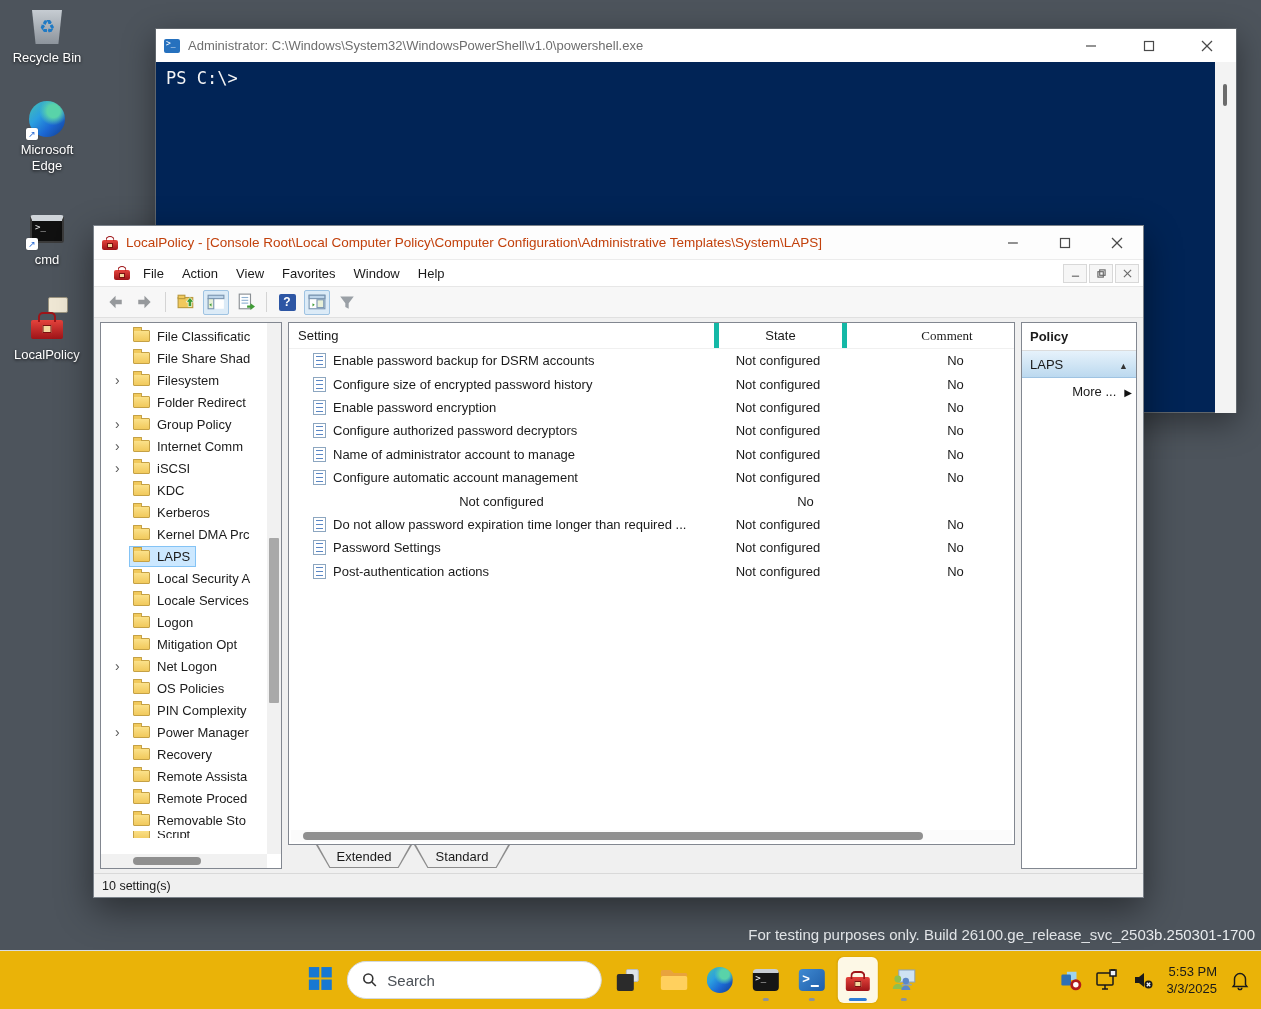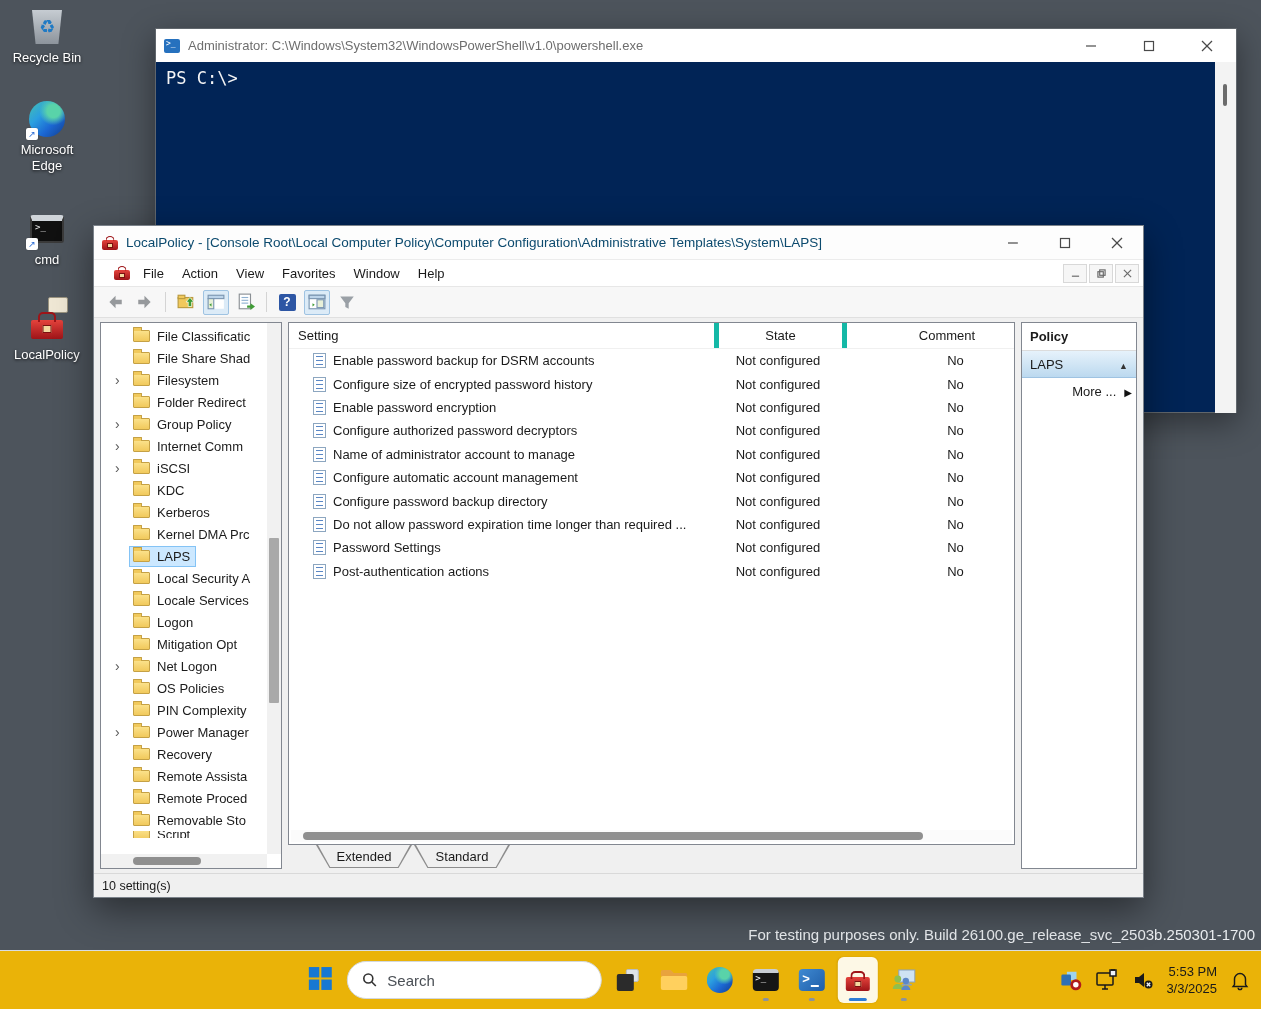--- a/index.html
+++ b/index.html
@@ -40,21 +40,21 @@
   .win-controls { display:flex; align-items:center; height:100%; flex:0 0 auto; }
   .wbtn { width:58px; height:100%; display:flex; align-items:center; justify-content:center; }
   .wbtn svg { width:12px; height:12px; stroke:#4a4a4a; stroke-width:1.2; fill:none; }
   .ps-console { position:relative; height:351px; font-family:"DejaVu Sans Mono","Liberation Mono",monospace; font-size:17px; color:#f5f5f5; padding:6px 10px; }
   .ps-scroll { position:absolute; right:0; top:0; bottom:0; width:21px; background:#f3f3f3; }
   .ps-scroll .thumb { position:absolute; top:22px; left:8px; width:4px; height:22px; background:#6b6b6b; border-radius:2px; }
 
   
   .mmc { position:absolute; left:93px; top:225px; width:1051px; height:673px; z-index:2; background:#f0f0f0; border:1px solid #7b828a; box-shadow:0 12px 34px rgba(0,0,0,.45); }
   .mmc-titlebar { height:34px; background:#fdfdfd; display:flex; align-items:center; padding-left:8px; border-bottom:1px solid #ececec; }
-  .mmc-title { margin-left:8px; font-size:13.5px; color:#0c4a6e; white-space:nowrap; overflow:hidden; flex:1 1 auto; }
+  .mmc-title { margin-left:8px; font-size:13.5px; color:#c2410c; white-space:nowrap; overflow:hidden; flex:1 1 auto; }
   .mmc-titlebar .wbtn { width:52px; }
   .menubar { height:27px; background:#fff; display:flex; align-items:center; padding-left:20px; border-bottom:1px solid #e7e7e7; }
   .menu-item { font-size:13px; color:#1a1a1a; padding:4px 9px; }
   .mdi-controls { margin-left:auto; display:flex; align-items:center; padding-right:4px; gap:2px; }
   .mdi-btn { width:24px; height:19px; border:1px solid #d8d8d8; background:#f6f6f6; display:flex; align-items:center; justify-content:center; }
   .mdi-btn svg { width:9px; height:9px; stroke:#6a6a6a; stroke-width:1.3; fill:none; }
   .toolbar { height:31px; background:#f7f7f7; border-bottom:1px solid #e0e0e0; display:flex; align-items:center; padding-left:8px; gap:4px; }
   .tbtn { width:26px; height:25px; display:flex; align-items:center; justify-content:center; border:1px solid transparent; border-radius:2px; }
   .tbtn.toggled { background:#dcebf7; border-color:#9fc3e2; }
   .tbtn svg { width:18px; height:18px; }
@@ -81,21 +81,21 @@
   .vscroll .thumb { position:absolute; left:2px; width:10px; background:#a9a9a9; border-radius:1px; }
   .hscroll { position:absolute; left:0; right:14px; bottom:0; height:14px; background:#f1f1f1; }
   .hscroll .thumb { position:absolute; top:3px; height:8px; background:#8f8f8f; border-radius:4px; }
 
   
   .center-col { flex:1 1 auto; display:flex; flex-direction:column; }
   .list-panel { flex:1 1 auto; position:relative; overflow:hidden; }
   .list-header { display:grid; grid-template-columns:1fr 128px 172px; height:26px; align-items:center; border-bottom:1px solid #f0f0f0; }
   .lh { font-size:13px; color:#1a1a1a; padding-left:9px; height:100%; display:flex; align-items:center; }
   .lh.c { justify-content:center; padding-left:0; border-left:5px solid #14b8a6; }
-  .lh.cm { padding-left:33px; }
+  .lh.cm { padding-left:33px;font-family:Liberation Serif, serif; }
   .list-row { display:grid; grid-template-columns:1fr 128px 172px; height:23.4px; align-items:center; }
   .cell { font-size:13px; color:#1b1b1b; white-space:nowrap; overflow:hidden; }
   .cell.set { display:flex; align-items:center; gap:7px; padding-left:24px; }
   .cell.c { text-align:center; }
   .cell.cm { padding-left:55px; text-align:center; }
   .admx { width:13px; height:15px; border:1px solid #8ca6c0; background:
       linear-gradient(#fff,#fff) ,#fff; position:relative; flex:0 0 auto; }
   .admx::before { content:""; position:absolute; left:2px; top:2px; right:2px; height:9px;
       background:repeating-linear-gradient(#5a87c5 0 1px,transparent 1px 4px); }
   .list-hscroll { position:absolute; left:2px; right:2px; bottom:2px; height:12px; background:#fbfbfb; }
@@ -549,24 +549,20 @@
               </div>
               <div class="list-row">
                 <span class="cell set">
                   <span class="admx"></span>
                   <span>Configure automatic account management</span>
                 </span>
                 <span class="cell c">Not configured</span>
                 <span class="cell cm">No</span>
               </div>
               <div class="list-row">
-                <span class="cell set">
-                  <span class="admx"></span>
-                  <span>Configure password backup directory</span>
-                </span>
                 <span class="cell c">Not configured</span>
                 <span class="cell cm">No</span>
               </div>
               <div class="list-row">
                 <span class="cell set">
                   <span class="admx"></span>
                   <span>Do not allow password expiration time longer than required ...</span>
                 </span>
                 <span class="cell c">Not configured</span>
                 <span class="cell cm">No</span>

